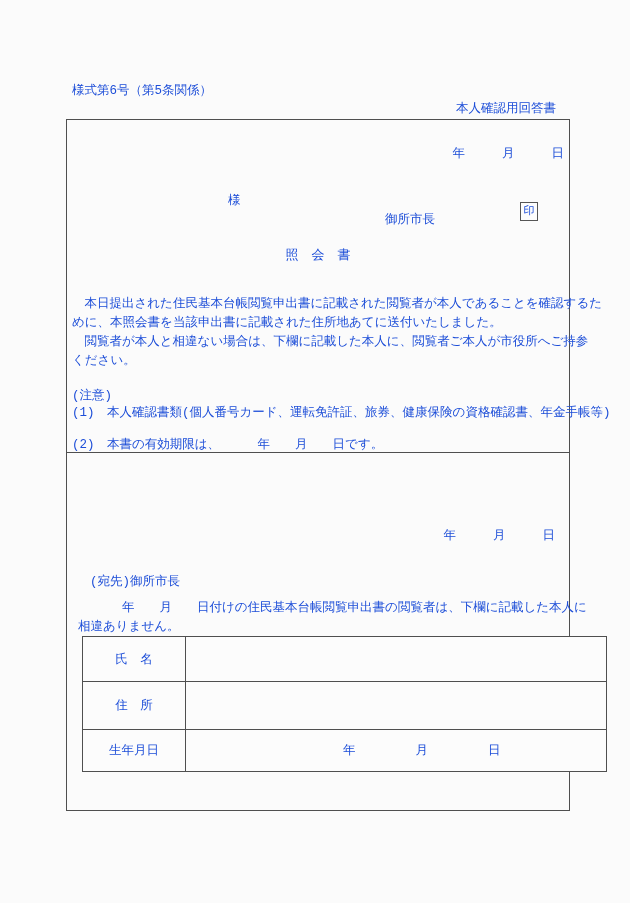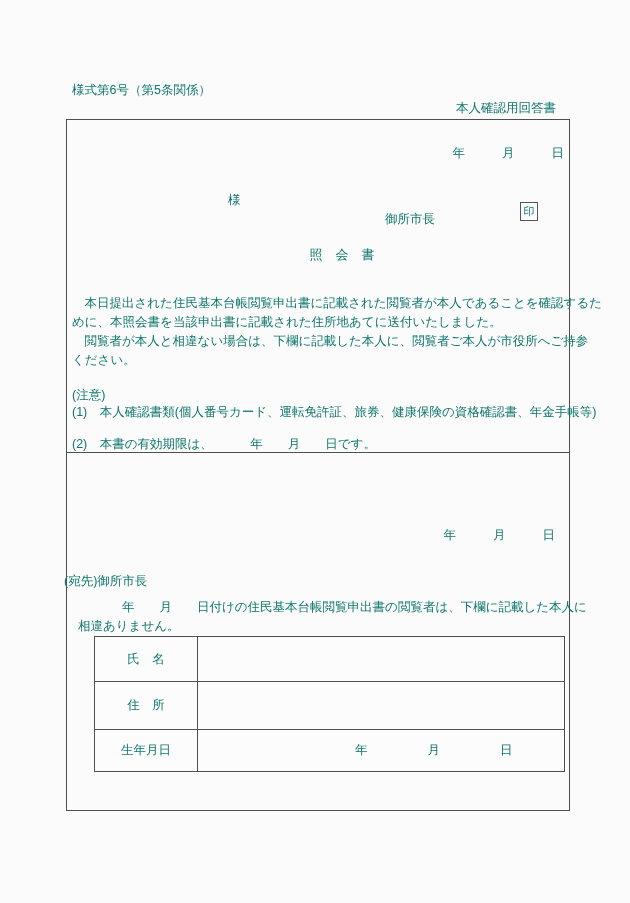--- a/index.html
+++ b/index.html
@@ -1,23 +1,23 @@
 <!DOCTYPE html>
 <html><head>
 <meta charset="utf-8">
 <style>
   html, body { margin: 0; padding: 0; }
   .page {
     position: relative;
     width: 630px;
     height: 903px;
     background: #fbfbfb;
-    font-family: Liberation Sans, sans-serif;
+    font-family: Liberation Mono, monospace;
     font-size: 12.5px;
-    color: #0f766e;
+    color: #1d4ed8;
     overflow: hidden;
   }
   .abs { position: absolute; white-space: pre; }
 
   .form-number { left: 72px; top: 82px; }
   .doc-title { top: 100px; right: 74px; }
 
   .outer-box {
     position: absolute;
     left: 66px; top: 119px;
@@ -49,38 +49,38 @@
     background: #fdfdfd;
   }
 
   .center-title {
     position: absolute;
     left: 66px; width: 504px;
     text-align: center;
     white-space: pre;
     font-size: 13px;
   }
-  .t-inquiry { top: 246px; padding-left: 24px; }
+  .t-inquiry { top: 246px; }
   .t-response { top: 480px; }
 
   .bodyline { left: 72px; }
   .b0 { top: 295px; } .b1 { top: 314px; } .b2 { top: 333px; } .b3 { top: 352px; }
 
   .noteline { left: 72px; }
   .n-head { top: 387px; }
   .n0 { top: 404px; } .n1 { top: 420px; } .n2 { top: 436px; }
 
-  .addressee { left: 64px; top: 573px; }
+  .addressee { left: 90px; top: 573px; }
   .s0 { left: 72px; top: 599px; }
   .s1 { left: 78px; top: 618px; }
 
   .conf-table {
     position: absolute;
-    left: 94px; top: 636px;
-    width: 471px; height: 136px;
+    left: 82px; top: 636px;
+    width: 525px; height: 136px;
     border: 1px solid #4f4f4f;
     box-sizing: border-box;
     display: grid;
     grid-template-columns: 103px 1fr;
     grid-template-rows: 45px 48px 1fr;
     background: #fcfcfc;
   }
   .cell { box-sizing: border-box; }
   .lbl {
     border-right: 1px solid #4f4f4f;

